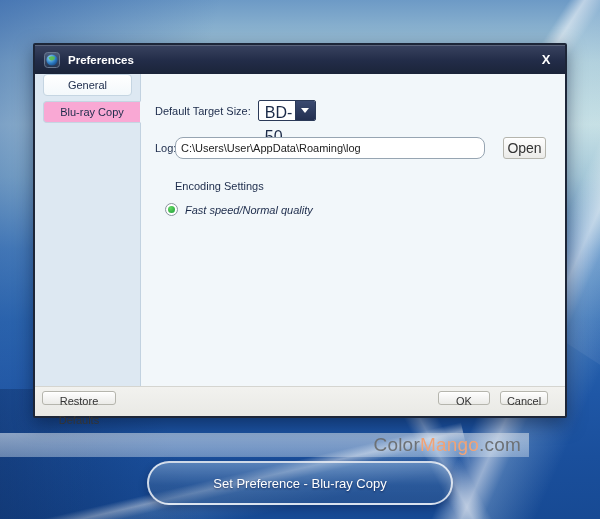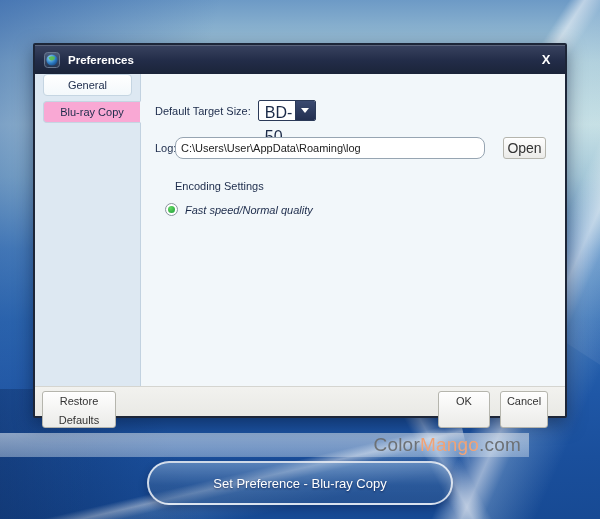--- a/index.html
+++ b/index.html
@@ -150,21 +150,21 @@
   .radio-dot{
     width:7px;height:7px;border-radius:50%;
     background:radial-gradient(circle at 35% 30%, #62d862, #1f9e3a);
   }
   .footer{
     height:29px;flex:0 0 29px;position:relative;
     background:linear-gradient(#f2f2ef,#e9e9e5);
     border-top:1px solid #d5d5d0;
   }
   .btn{
-    position:absolute;top:4px;height:37px;box-sizing:border-box;
+    position:absolute;top:4px;height:14px;box-sizing:border-box;
     background:linear-gradient(#fefefe,#ebebe8);
     border:1px solid #b5b5ad;border-radius:3px;
     font-size:11px;color:#333;text-align:center;line-height:19px;
     box-shadow:inset 0 1px 0 rgba(255,255,255,.85);
   }
   .btn-restore{left:7px;width:74px;}
   .btn-ok{right:75px;width:52px;}
   .btn-cancel{right:17px;width:48px;}
 </style>
 </head>

